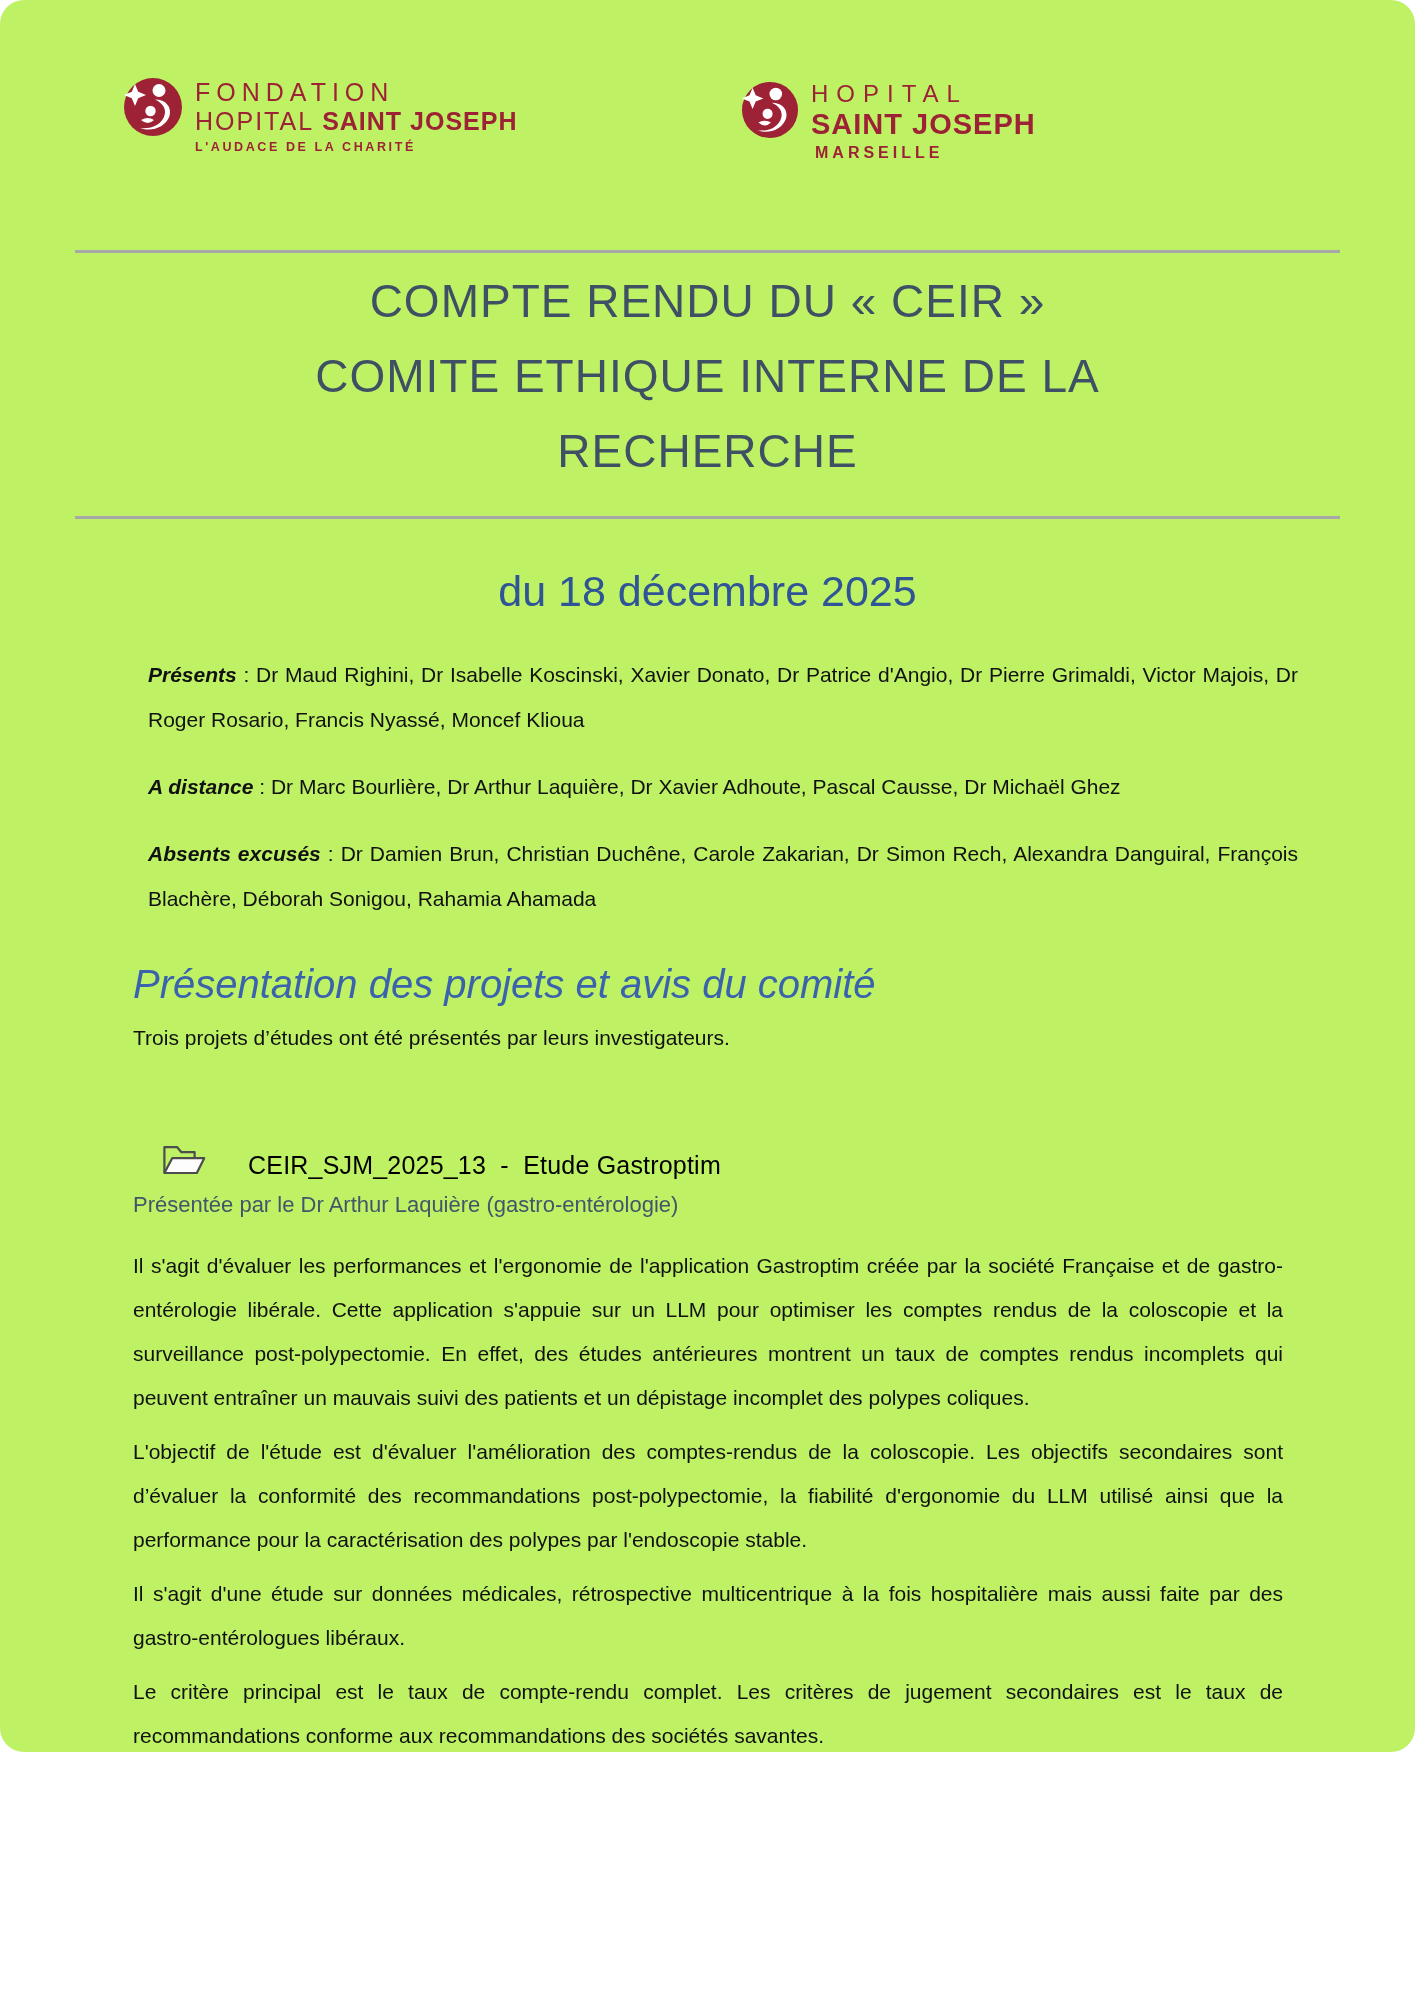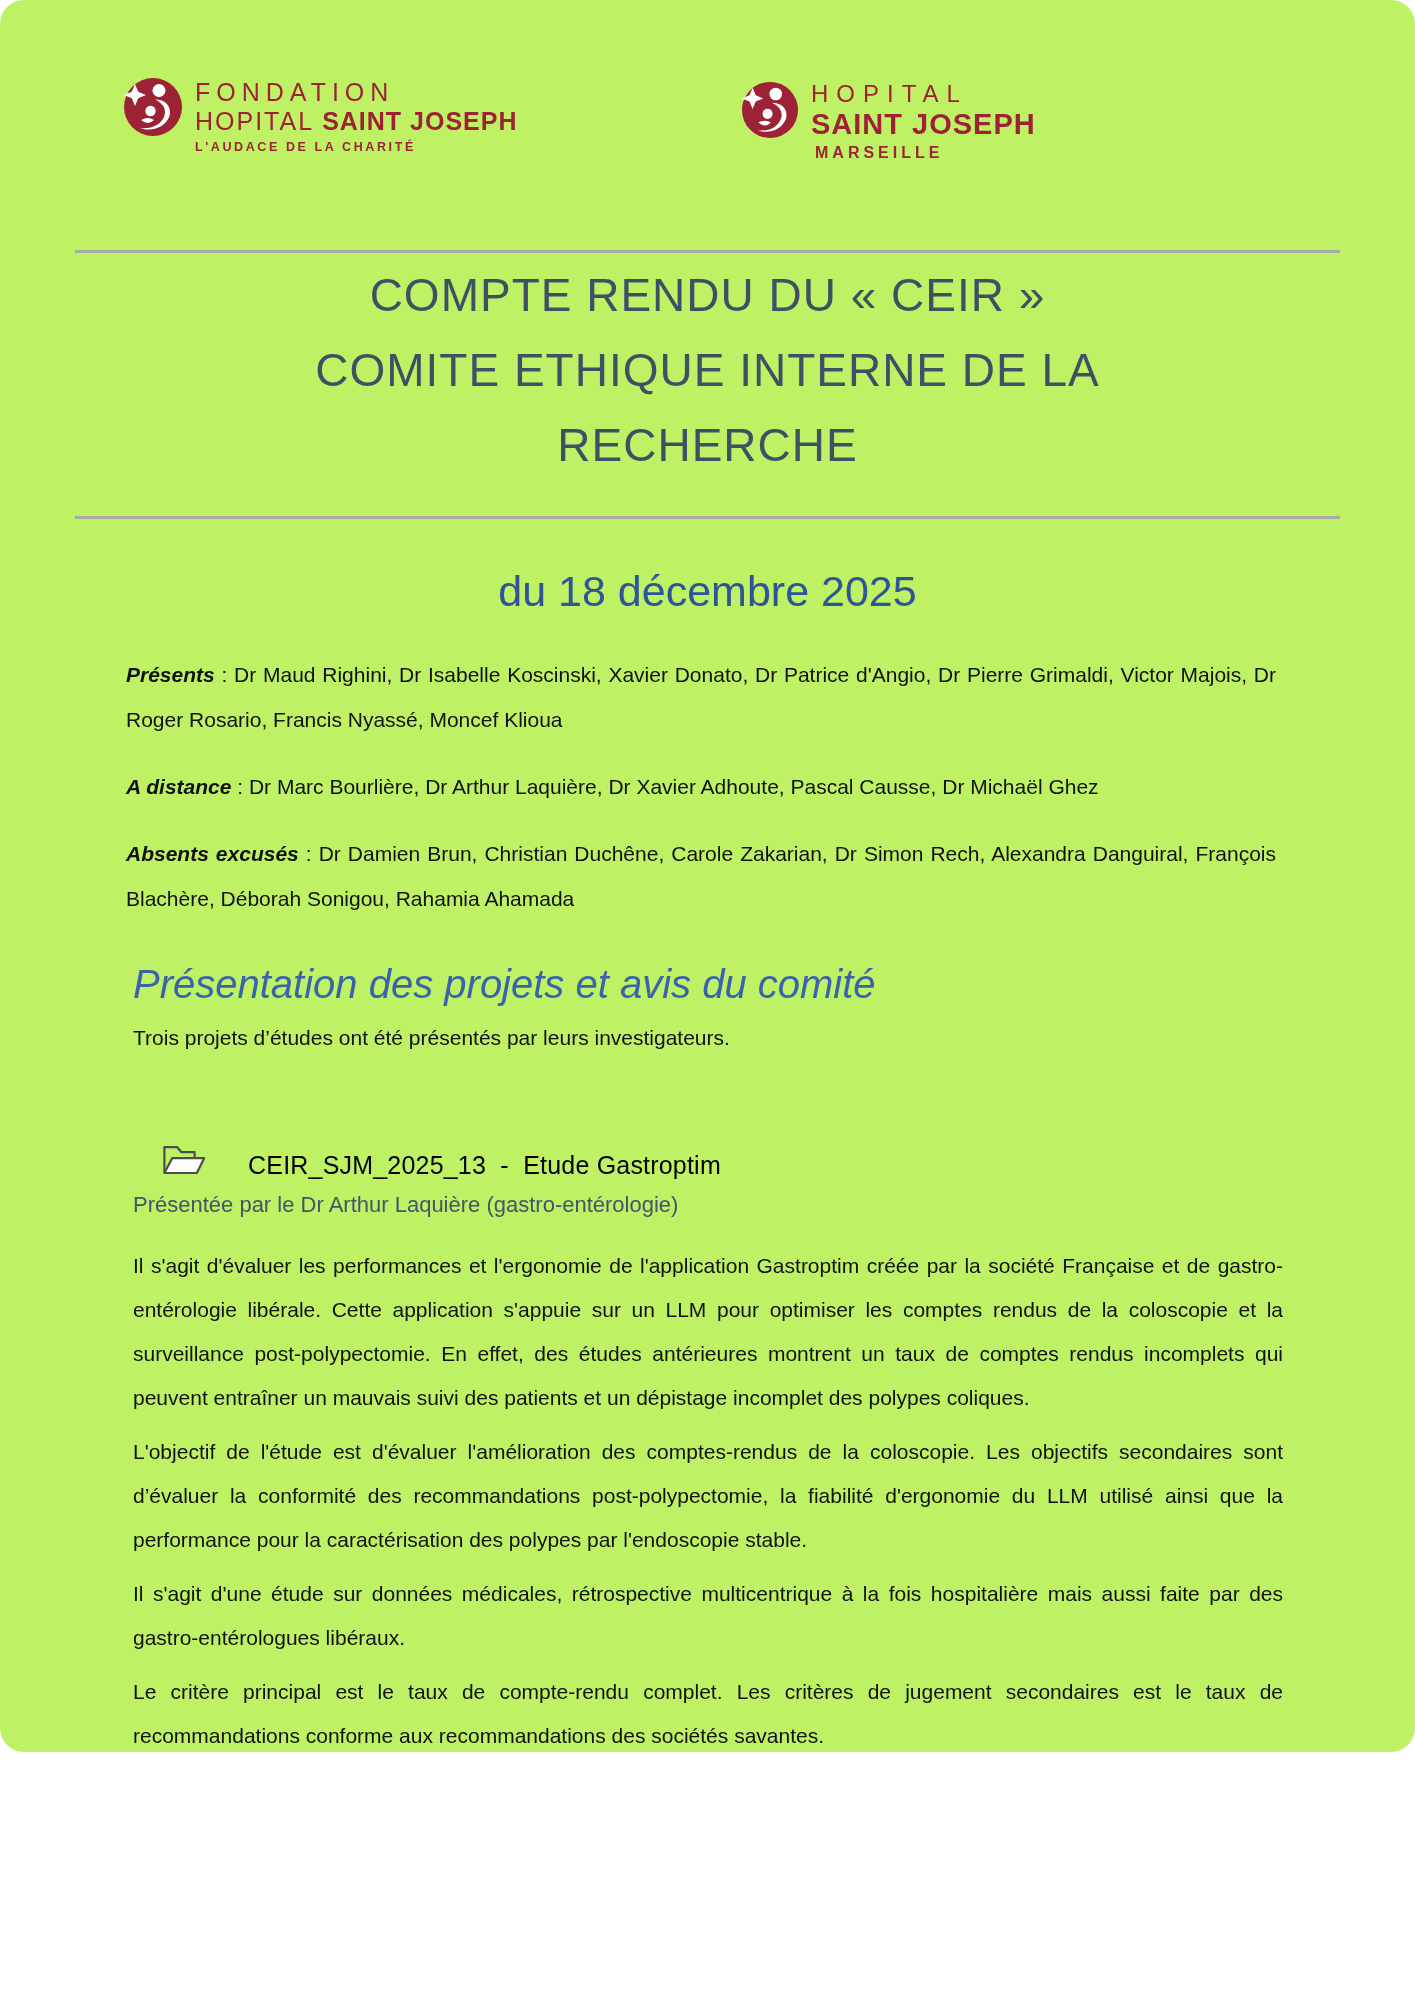--- a/index.html
+++ b/index.html
@@ -24,30 +24,30 @@
   .ll-3{font-size:12.5px;font-weight:700;letter-spacing:2.6px;margin-top:7px;}
   .rl-1{font-size:24px;letter-spacing:8px;font-weight:500;padding-top:2px;}
   .rl-2{font-size:29px;font-weight:700;letter-spacing:1px;margin-top:4px;white-space:nowrap;}
   .rl-3{font-size:16px;font-weight:700;letter-spacing:4px;margin-top:6px;margin-left:4px;}
   
   .rule{position:absolute;left:75px;width:1265px;height:3px;background:#a8a8a8;}
   .rule-1{top:250px;}
   .rule-2{top:516px;}
   
   .doc-title{
-    position:absolute;top:258px;left:0;width:100%;
+    position:absolute;top:264px;left:0;width:100%;
     text-align:center;color:#3F5065;
     font-size:46px;line-height:75px;letter-spacing:1px;font-weight:400;
   }
   .doc-date{
     position:absolute;top:567px;left:0;width:100%;
     text-align:center;color:#2F5597;font-size:43px;font-weight:400;
   }
   
-  .attendance{position:absolute;left:126px;top:652px;width:1150px;}
+  .attendance{position:absolute;left:148px;top:652px;width:1150px;}
   .attendance p{
     margin:0 0 22px 0;font-size:21px;line-height:45px;text-align:justify;color:#111;
   }
   .att-label{font-weight:700;font-style:italic;}
   
   .section-heading{
     position:absolute;left:133px;top:962px;width:1150px;
     color:#3A62AD;font-style:italic;font-size:40px;font-weight:400;
   }
   .section-intro{

